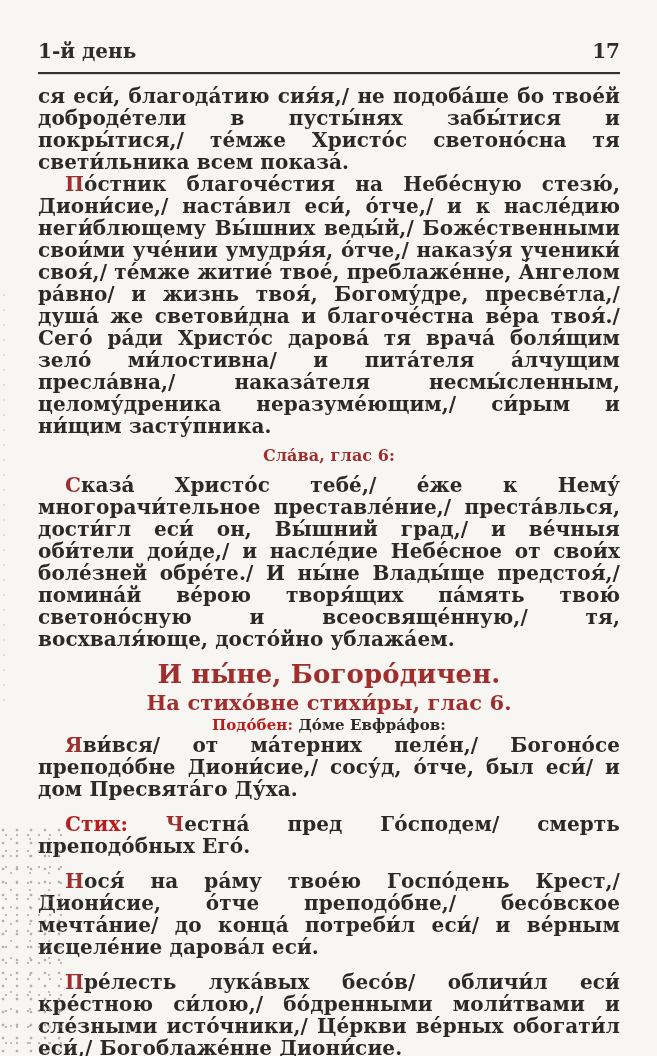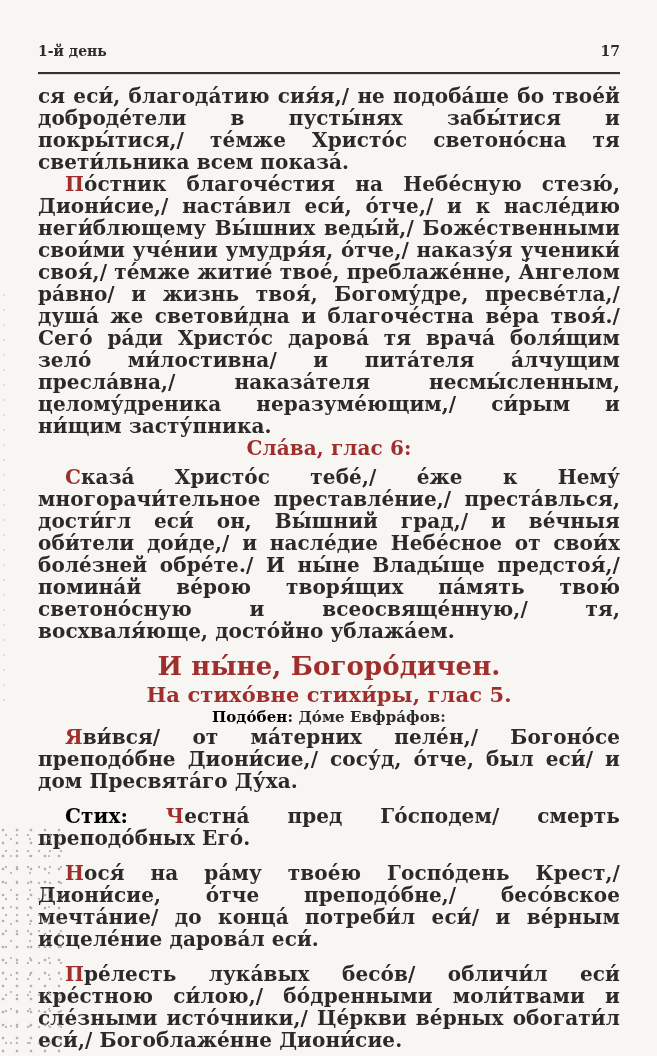--- a/index.html
+++ b/index.html
@@ -16,21 +16,21 @@
     width: 582px;
     margin: 0 auto 0 38px;
     padding-top: 42px;
   }
   
   .running-head {
     display: flex;
     justify-content: space-between;
     align-items: baseline;
     font-weight: 700;
-    font-size: 14px;
+    font-size: 20px;
     line-height: 19px;
     color: #2e2d2a;
   }
   .head-rule {
     height: 2px;
     background: #33322f;
     margin-top: 11px;
     box-shadow: 0 1px 0 rgba(51,50,47,.15);
   }
   
@@ -38,30 +38,30 @@
     margin-top: 11px;
     font-weight: 700;
     font-size: 20px;
     line-height: 22px;
     text-align: justify;
     letter-spacing: 0.1px;
   }
   p { margin: 0; }
   .indent { text-indent: 27px; }
   .gap-sm { margin-top: 13px; }
-  .red { color: #000000; }
+  .red { color: #b91c1c; }
   .initial { color: #9f2e2d; }
   h2, h3 {
     margin: 0;
     text-align: center;
     text-indent: 0;
     color: #9f2e2d;
     font-weight: 700;
   }
-  .h-slava { font-size: 20px; line-height: 22px; margin-bottom: 7px; }
+  .h-slava { font-size: 16px; line-height: 22px; margin-top: 8px; margin-bottom: 7px; }
   .h-inyne { font-size: 26px; line-height: 23px; margin-top: 13px; }
   .h-stikhovna { font-size: 21px; line-height: 23px; margin-top: 5px; }
   .podoben {
     text-align: center;
     font-weight: 700;
     font-size: 15px;
     line-height: 18px;
     margin-top: 2px;
     color: #2b2a28;
   }
@@ -103,21 +103,21 @@
     <p class="cont">ся еси́, благода́тию сия́я,/ не подоба́ше бо твое́й доброде́тели в пусты́нях забы́тися и покры́тися,/ те́мже Христо́с светоно́сна тя свети́льника всем показа́.</p>
 
     <p class="indent"><span class="initial">П</span><span>о́стник благоче́стия на Небе́сную стезю́, Диони́сие,/ наста́вил еси́, о́тче,/ и к насле́дию неги́блющему Вы́шних веды́й,/ Боже́ственными свои́ми уче́нии умудря́я, о́тче,/ наказу́я ученики́ своя́,/ те́мже житие́ твое́, преблаже́нне, А́нгелом ра́вно/ и жизнь твоя́, Богому́дре, пресве́тла,/ душа́ же светови́дна и благоче́стна ве́ра твоя́./ Сего́ ра́ди Христо́с дарова́ тя врача́ боля́щим зело́ ми́лостивна/ и пита́теля а́лчущим пресла́вна,/ наказа́теля несмы́сленным, целому́дреника неразуме́ющим,/ си́рым и ни́щим засту́пника.</span></p>
 
     <h2 class="h-slava">Сла́ва, глас 6:</h2>
 
     <p class="indent"><span class="initial">С</span><span>каза́ Христо́с тебе́,/ е́же к Нему́ многорачи́тельное преставле́ние,/ преста́влься, дости́гл еси́ он, Вы́шний град,/ и ве́чныя оби́тели дои́де,/ и насле́дие Небе́сное от свои́х боле́зней обре́те./ И ны́не Влады́ще предстоя́,/ помина́й ве́рою творя́щих па́мять твою́ светоно́сную и всеосвяще́нную,/ тя, восхваля́юще, досто́йно ублажа́ем.</span></p>
 
     <h2 class="h-inyne">И ны́не, Богоро́дичен.</h2>
 
-    <h3 class="h-stikhovna">На стихо́вне стихи́ры, глас 5.</h3>
+    <h3 class="h-stikhovna">На стихо́вне стихи́ры, глас 6.</h3>
 
     <p class="podoben"><span class="red">Подо́бен:</span> <span>До́ме Евфра́фов:</span></p>
 
     <p class="indent after-podoben"><span class="initial">Я</span><span>ви́вся/ от ма́терних пеле́н,/ Богоно́се преподо́бне Диони́сие,/ сосу́д, о́тче, был еси́/ и дом Пресвята́го Ду́ха.</span></p>
 
     <p class="indent gap-sm"><span class="red">Стих:</span> <span class="initial">Ч</span><span>естна́ пред Го́сподем/ смерть преподо́бных Его́.</span></p>
 
     <p class="indent gap-sm"><span class="initial">Н</span><span>ося́ на ра́му твое́ю Госпо́день Крест,/ Диони́сие, о́тче преподо́бне,/ бесо́вское мечта́ние/ до конца́ потреби́л еси́/ и ве́рным исцеле́ние дарова́л еси́.</span></p>
 
 

